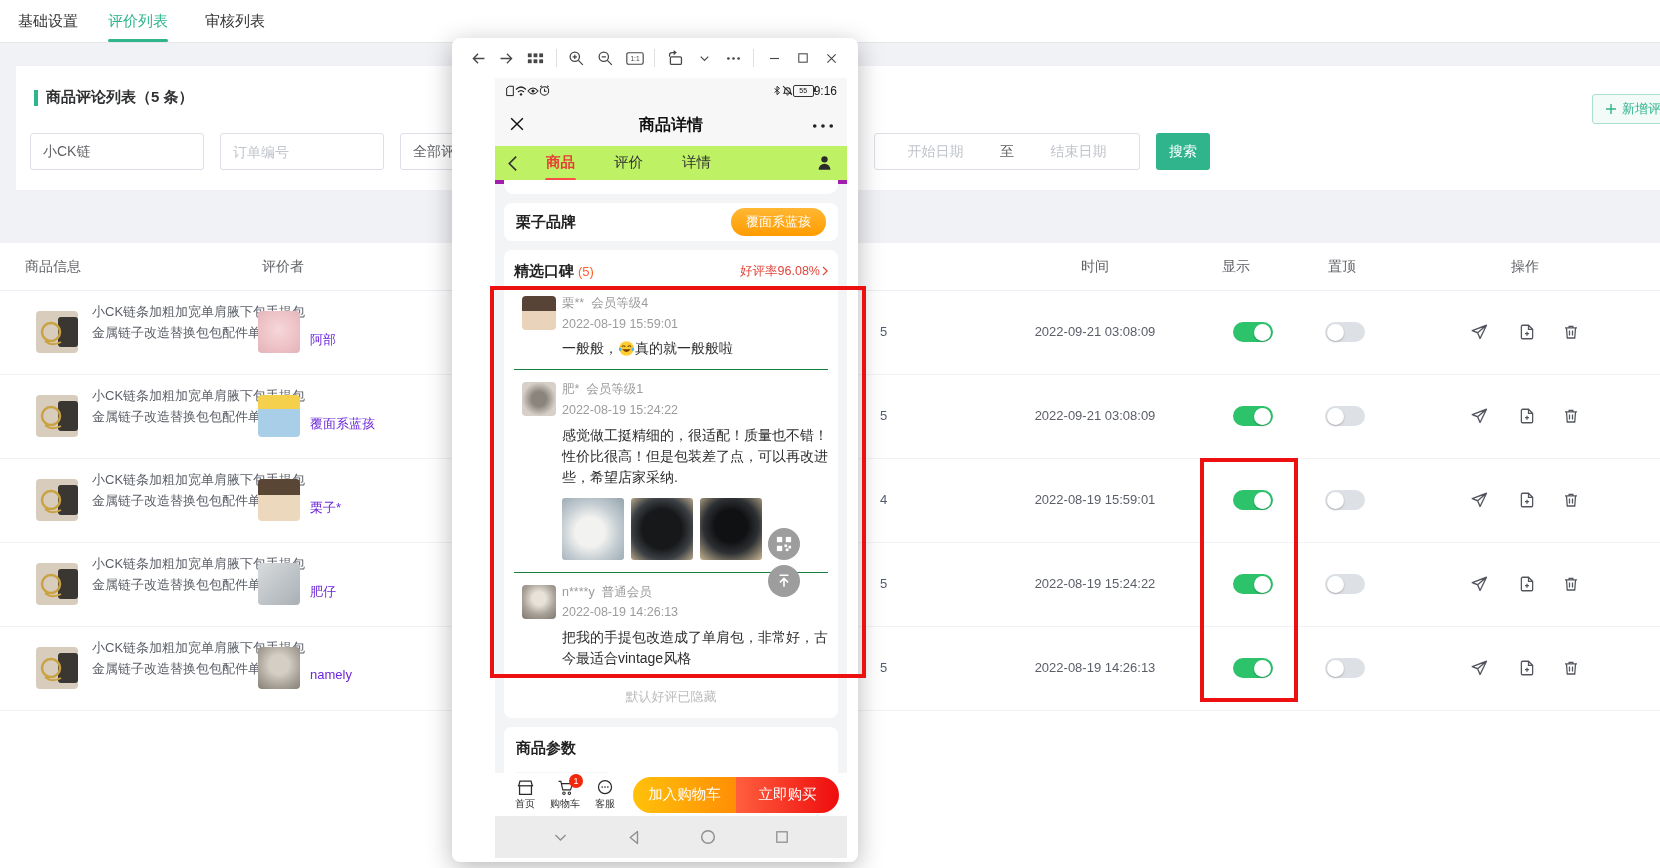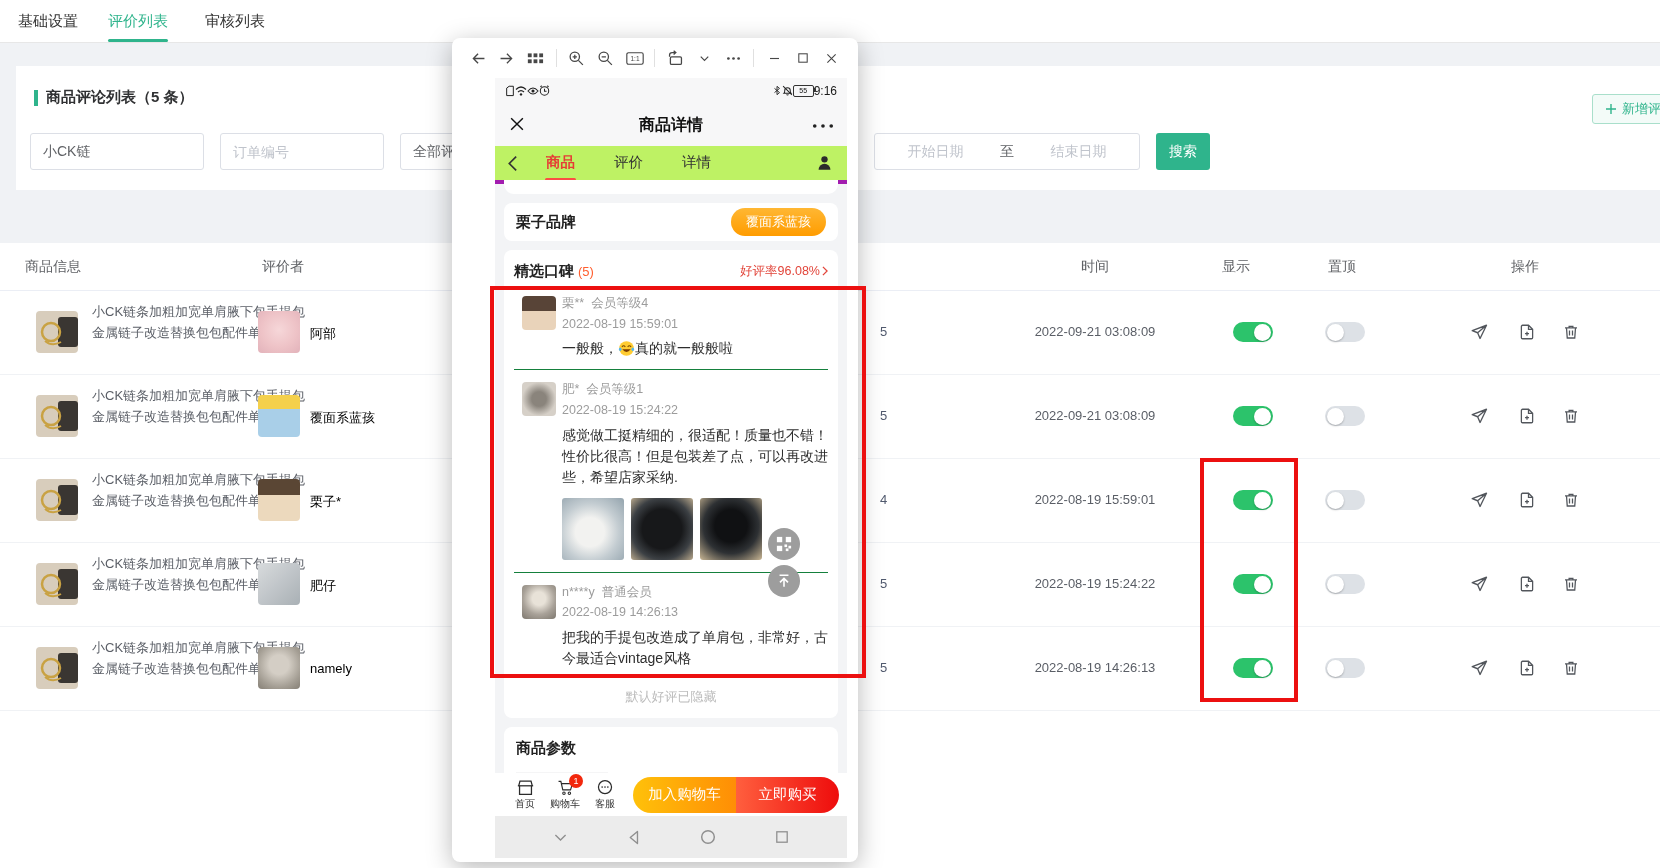--- a/index.html
+++ b/index.html
@@ -35,21 +35,21 @@
               border-radius:3px;font-size:14px;cursor:pointer;font-family:inherit}
 
   
   .card2{position:absolute;left:0;top:243px;width:1660px;height:625px;background:#fff}
   .thead{position:relative;height:47px;border-bottom:1px solid #ebeef5}
   .th{position:absolute;top:15px;font-size:14px;font-weight:normal;color:#606266}
   .trow{position:relative;height:83px;border-bottom:1px solid #f0f2f5}
   .thumb{position:absolute;left:36px;top:20px;width:42px;height:42px;border-radius:4px;overflow:hidden}
   .ptext{position:absolute;left:92px;top:11px;width:224px;font-size:13px;line-height:1.58;color:#5a5e66}
   .avatar{position:absolute;left:258px;top:20px;width:42px;height:42px;border-radius:4px}
-  .rvname{position:absolute;left:310px;top:34px;font-size:13px;color:#000000}
+  .rvname{position:absolute;left:310px;top:40px;font-size:13px;color:#6d28d9}
   .score{position:absolute;left:880px;top:33px;font-size:13px;color:#515a6e}
   .time{position:absolute;left:1030px;top:33px;width:130px;text-align:center;font-size:13px;color:#5a5e66}
   .tg{position:absolute;top:31px;width:40px;height:20px;border-radius:10px;cursor:pointer}
   .tg .knob{position:absolute;top:1.5px;width:17px;height:17px;border-radius:50%;background:#fff;
             box-shadow:0 1px 2px rgba(0,0,0,.25)}
   .tg.on{background:#2cc36b}.tg.on .knob{right:2px}
   .tg.off{background:#dde1e6}.tg.off .knob{left:2px}
   .ticon{position:absolute;top:32px;width:18px;height:18px;color:#52565c;cursor:pointer}
 
   

